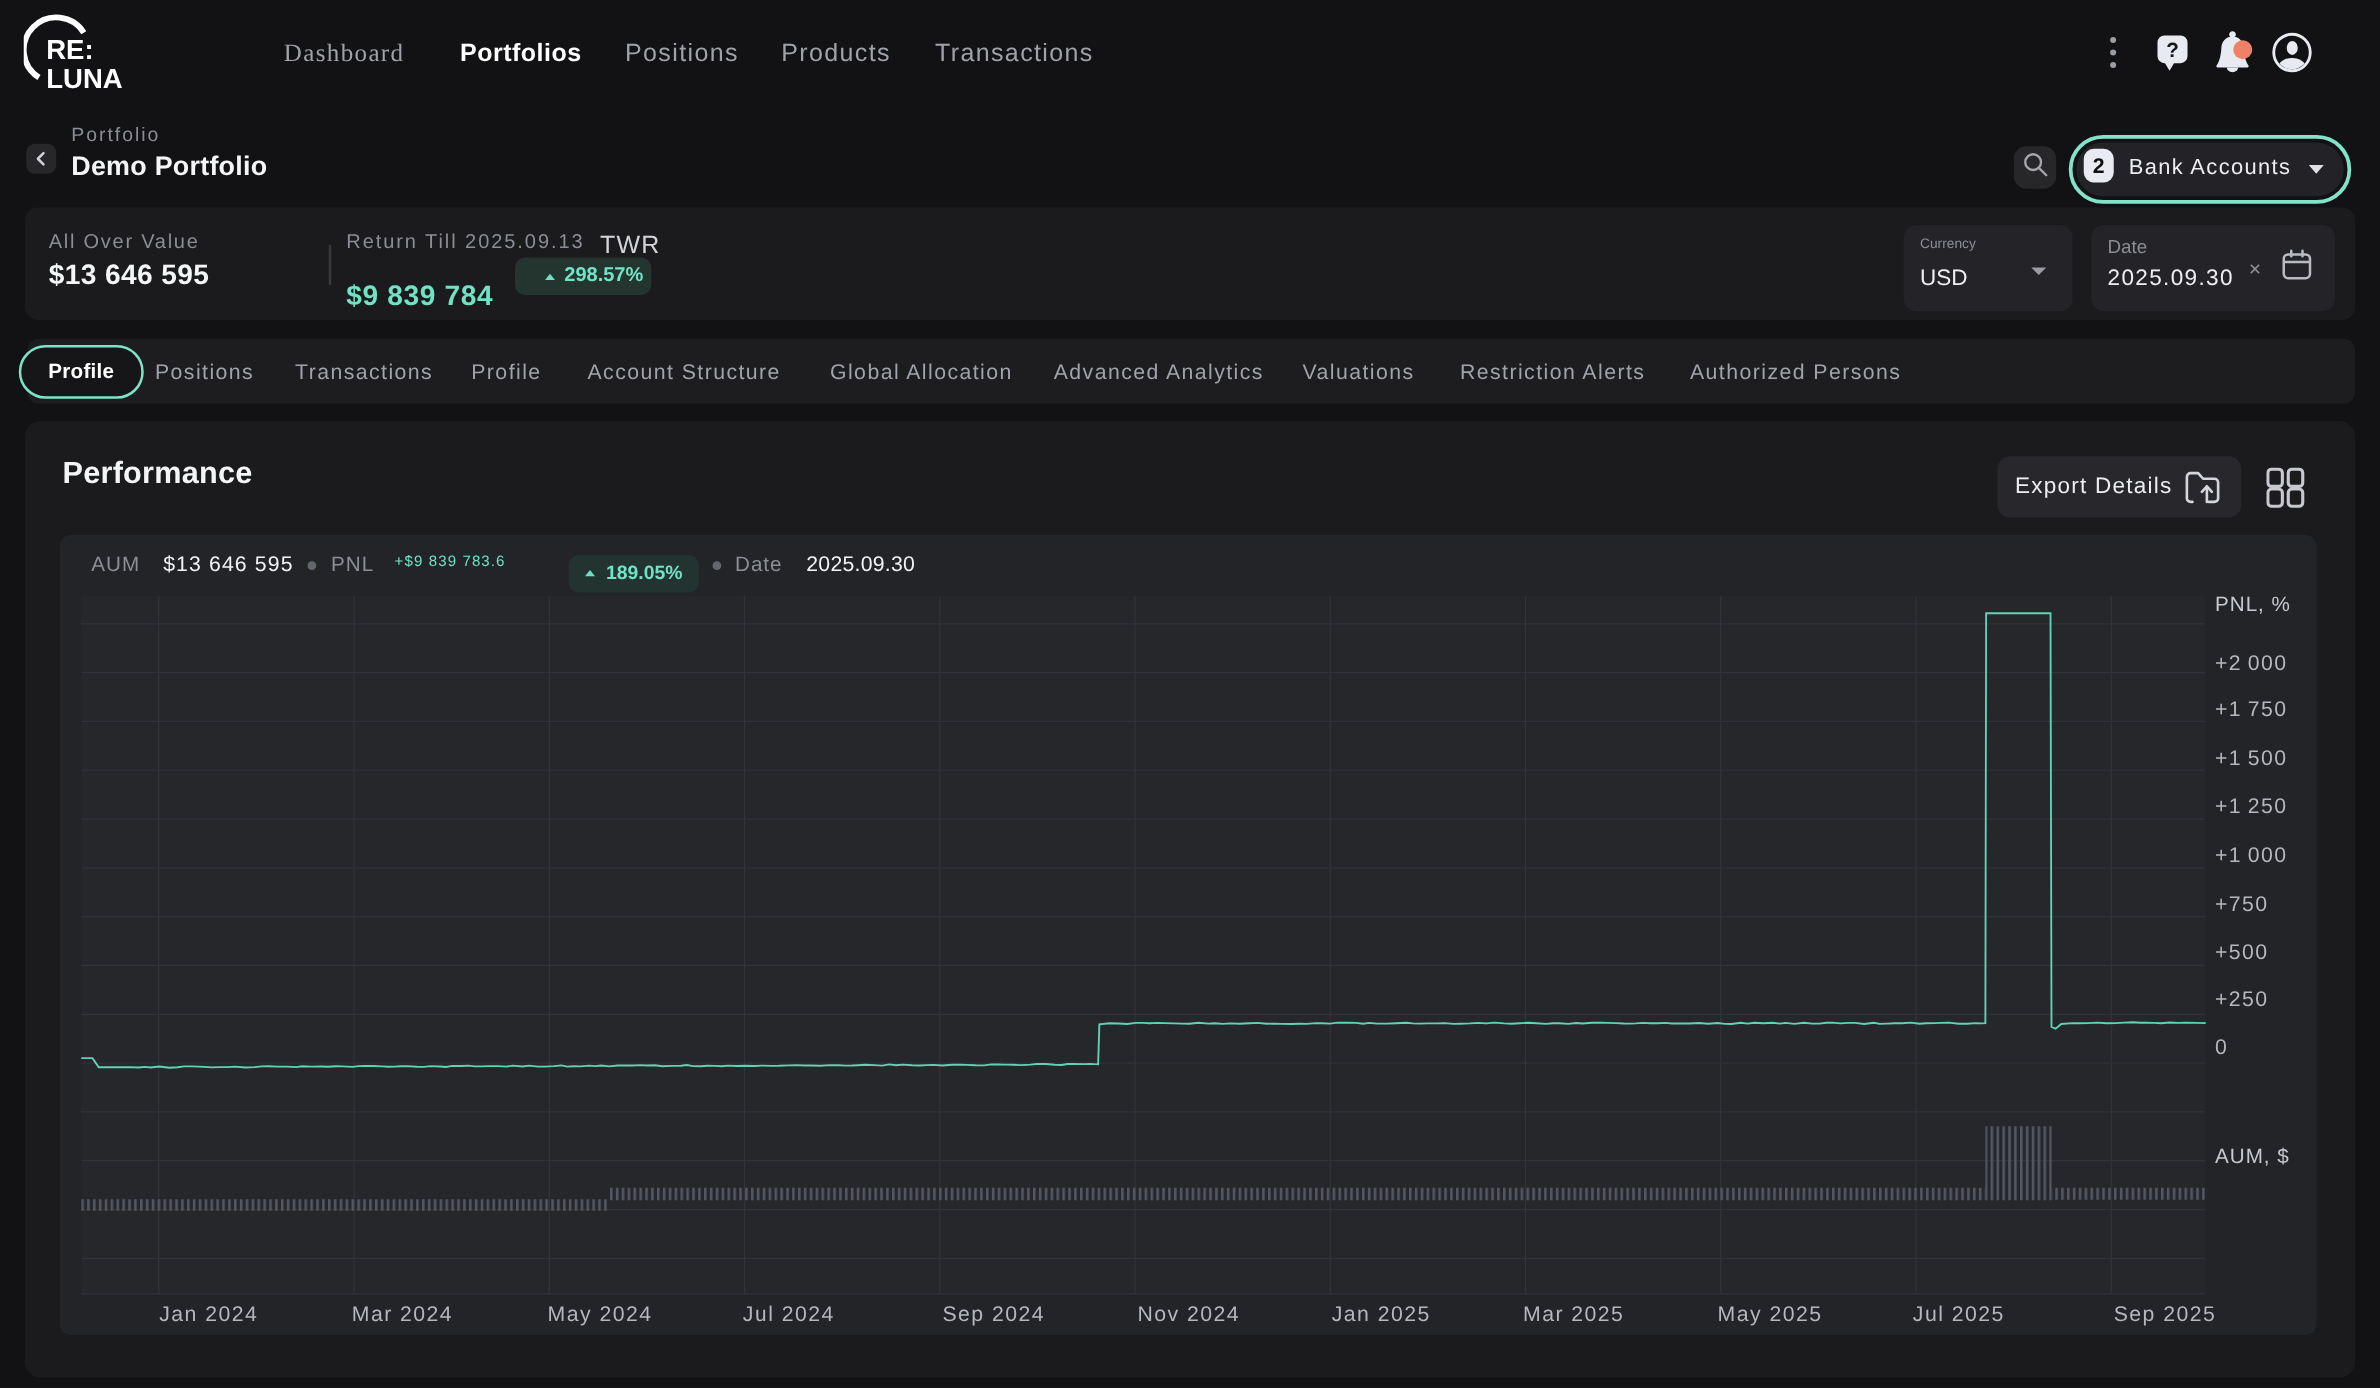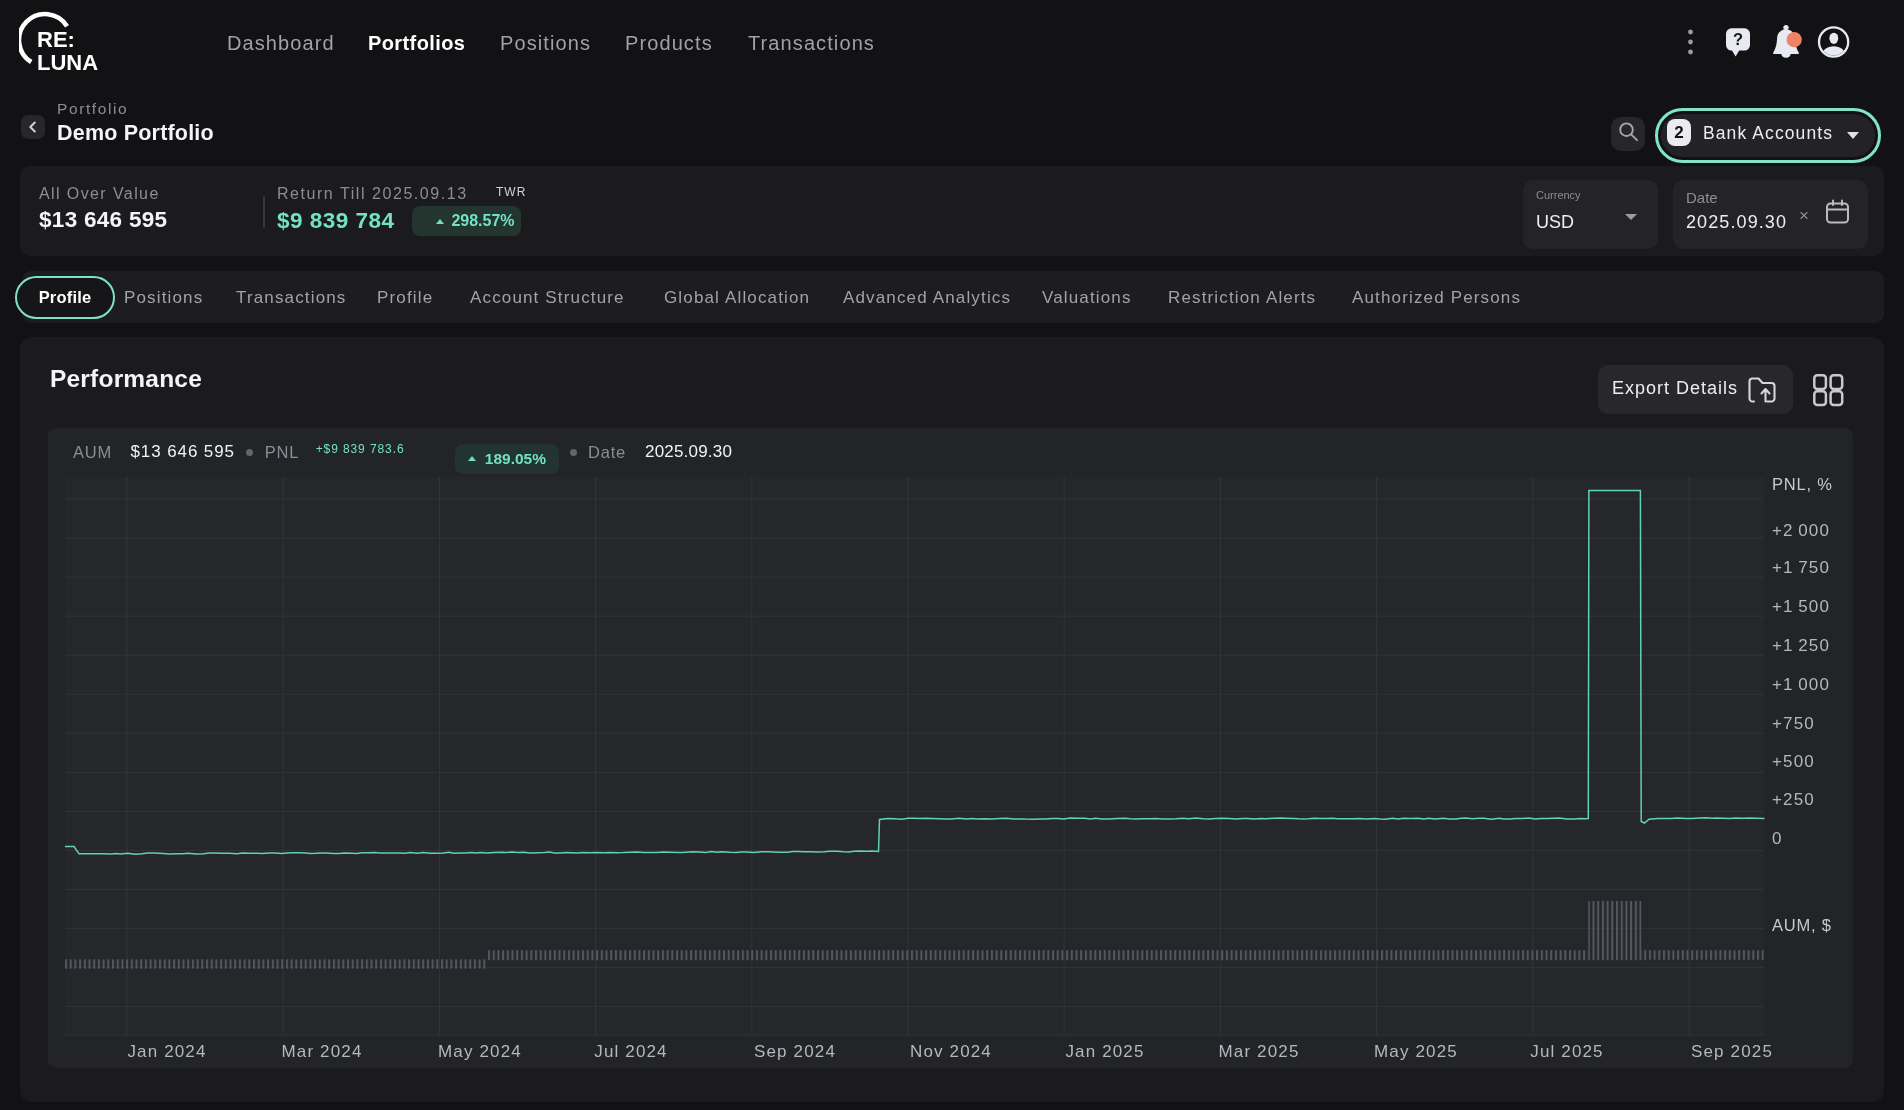--- a/index.html
+++ b/index.html
@@ -22,22 +22,22 @@
 #bankbadge { left:1667px; top:119px; width:24px; height:27px; border-radius:8px; background:#e9eaf2; color:#111; font-size:17px; font-weight:bold; display:flex; align-items:center; justify-content:center; }
 #banktext { left:1703px; top:123px; font-size:17.5px; color:#eceef2; letter-spacing:1.1px; }
 #bankcaret { left:1847px; top:132px; width:0; height:0; border-left:6.5px solid transparent; border-right:6.5px solid transparent; border-top:7px solid #dfe1e6; }
 
 
 #stats { left:20px; top:166px; width:1864px; height:90px; border-radius:10px; background:#1b1b1e; }
 #aovLbl { left:39px; top:185px; font-size:16px; letter-spacing:1.4px; color:#8b8e94; }
 #aovVal { left:39px; top:207px; font-size:22.5px; font-weight:bold; color:#f4f5f7; letter-spacing:0.3px; }
 #statdiv { left:263px; top:196px; width:2px; height:32px; background:#38383c; }
 #retLbl { left:277px; top:185px; font-size:16px; letter-spacing:1.55px; color:#8b8e94; }
-#twrLbl { left:496px; top:185px; font-size:12px; letter-spacing:1px; color:#d2d4d8; }
-#retVal { left:277px; top:208px; font-size:22.5px; font-weight:bold; color:#72e2c4; letter-spacing:0.5px; }
+#twrLbl { left:480px; top:185px; font-size:20px; letter-spacing:1px; color:#d2d4d8; }
+#retVal { left:277px; top:224px; font-size:22.5px; font-weight:bold; color:#72e2c4; letter-spacing:0.5px; }
 #retPill { left:412px; top:206px; width:109px; height:30px; border-radius:8px; background:#243530; display:flex; align-items:center; justify-content:center; gap:7px;padding-left:18px; }
 #retPill span { font-size:16px; font-weight:bold; color:#72e2c4; }
 .tri-up { width:0; height:0; border-left:4.5px solid transparent; border-right:4.5px solid transparent; border-bottom:5px solid #6fdfc2; }
 #curBox { left:1523px; top:180px; width:135px; height:69px; border-radius:10px; background:#242428; }
 #curLbl { left:1536px; top:189px; font-size:11px; color:#8b8e94; }
 #curVal { left:1536px; top:212px; font-size:18px; color:#eceef2; }
 #curCaret { left:1625px; top:214px; width:0; height:0; border-left:6px solid transparent; border-right:6px solid transparent; border-top:6.5px solid #9a9ca2; }
 #dateBox { left:1673px; top:180px; width:195px; height:69px; border-radius:10px; background:#242428; }
 #dateLbl { left:1686px; top:189px; font-size:15px; color:#8b8e94; }
 #dateVal { left:1686px; top:212px; font-size:18px; color:#eceef2; letter-spacing:1.1px; }
@@ -62,21 +62,21 @@
 </style></head>
 <body>
 
 <svg class="abs" style="left:19px; top:11px;" width="100" height="66" viewBox="0 0 100 66">
   <path d="M 48.05 15.22 A 26 26 0 1 0 12.22 51.05" fill="none" stroke="#ffffff" stroke-width="4.6"></path>
   <text x="18" y="36" font-size="22" font-weight="bold" fill="#fff">RE:</text>
   <text x="18" y="59" font-size="22" font-weight="bold" fill="#fff">LUNA</text>
 </svg>
 
 <div id="navlinks">
-    <span style="left:227px;">Dashboard</span>
+    <span style="left:227px;font-family:Liberation Serif, serif;">Dashboard</span>
     <span class="act" style="left:368px;">Portfolios</span>
     <span style="left:500px;">Positions</span>
     <span style="left:625px;">Products</span>
     <span style="left:748px;">Transactions</span>
   </div>
 
 <svg class="abs" style="left:1682px; top:24px;" width="170" height="38" viewBox="0 0 170 38">
   <g fill="#9b9da4">
     <circle cx="8.5" cy="8" r="2.4"></circle>
       <circle cx="8.5" cy="18" r="2.4"></circle>

